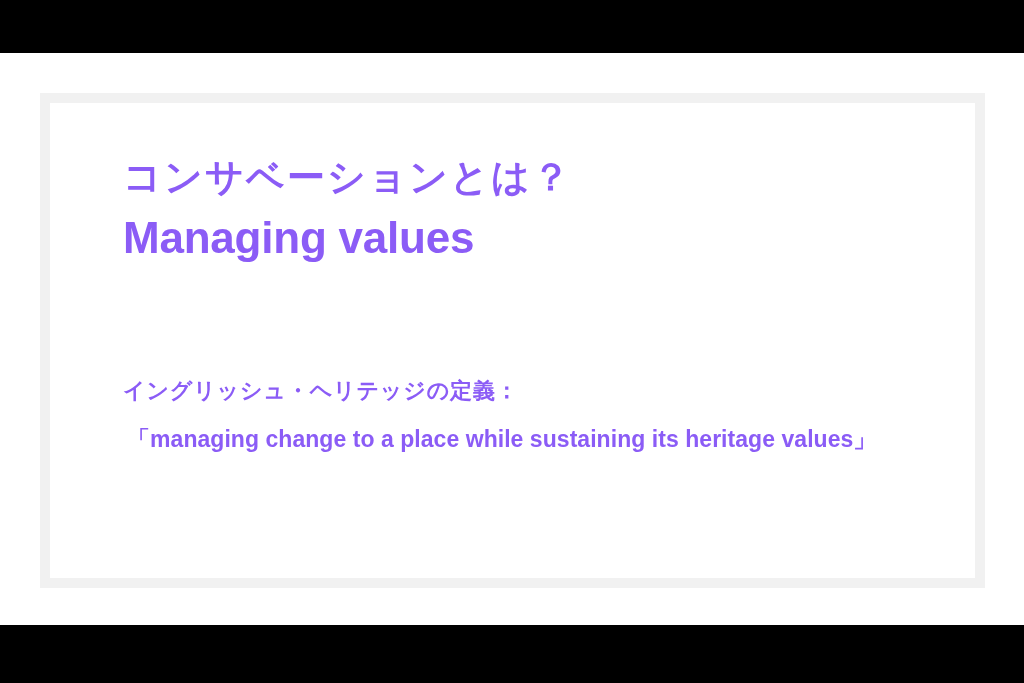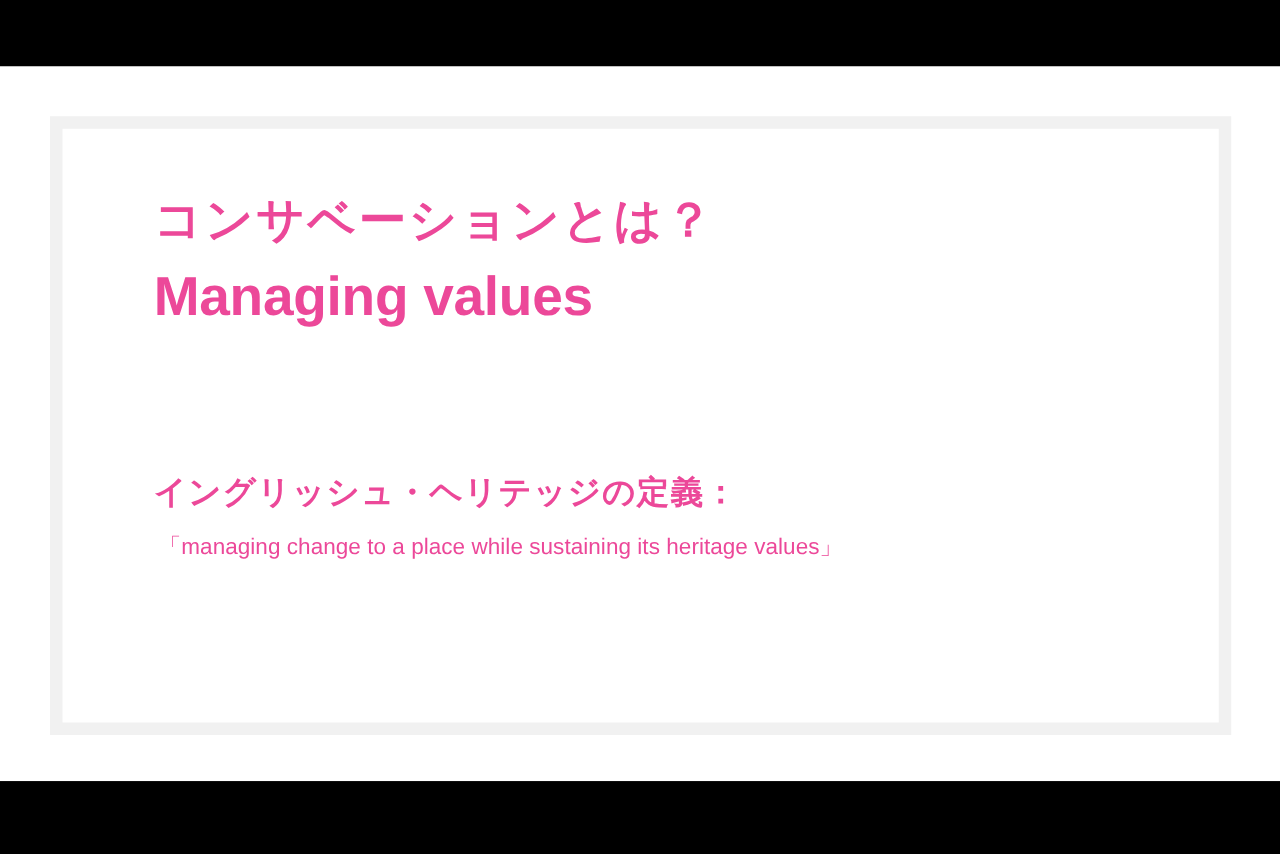--- a/index.html
+++ b/index.html
@@ -54,21 +54,21 @@
   }
 
   .content {
     position: absolute;
     left: 73px;
     top: 55px;
     width: 860px;
   }
 
   .line {
-    color: #ec4899;
+    color: #8b5cf6;
     white-space: nowrap;
   }
 
   .title-jp {
     font-size: 38px;
     font-weight: 700;
     letter-spacing: 0.055em;
     line-height: 1.0;
     margin: 0 0 0 0;
     height: 58px;
@@ -88,30 +88,30 @@
     letter-spacing: -0.005em;
     line-height: 1.0;
     height: 40px;
   }
 
   .spacer-gap {
     height: 92px;
   }
 
   .source-label {
-    font-size: 26px;
+    font-size: 22px;
     font-weight: 700;
     letter-spacing: 0.04em;
     line-height: 1.0;
     height: 48px;
   }
 
   .quote-line {
-    font-size: 18px;
-    font-weight: 400;
+    font-size: 23px;
+    font-weight: 700;
     letter-spacing: 0.002em;
     line-height: 1.0;
     padding-left: 4px;
   }
 </style>
 </head>
 <body>
 
 <div id="slide-root">
 

